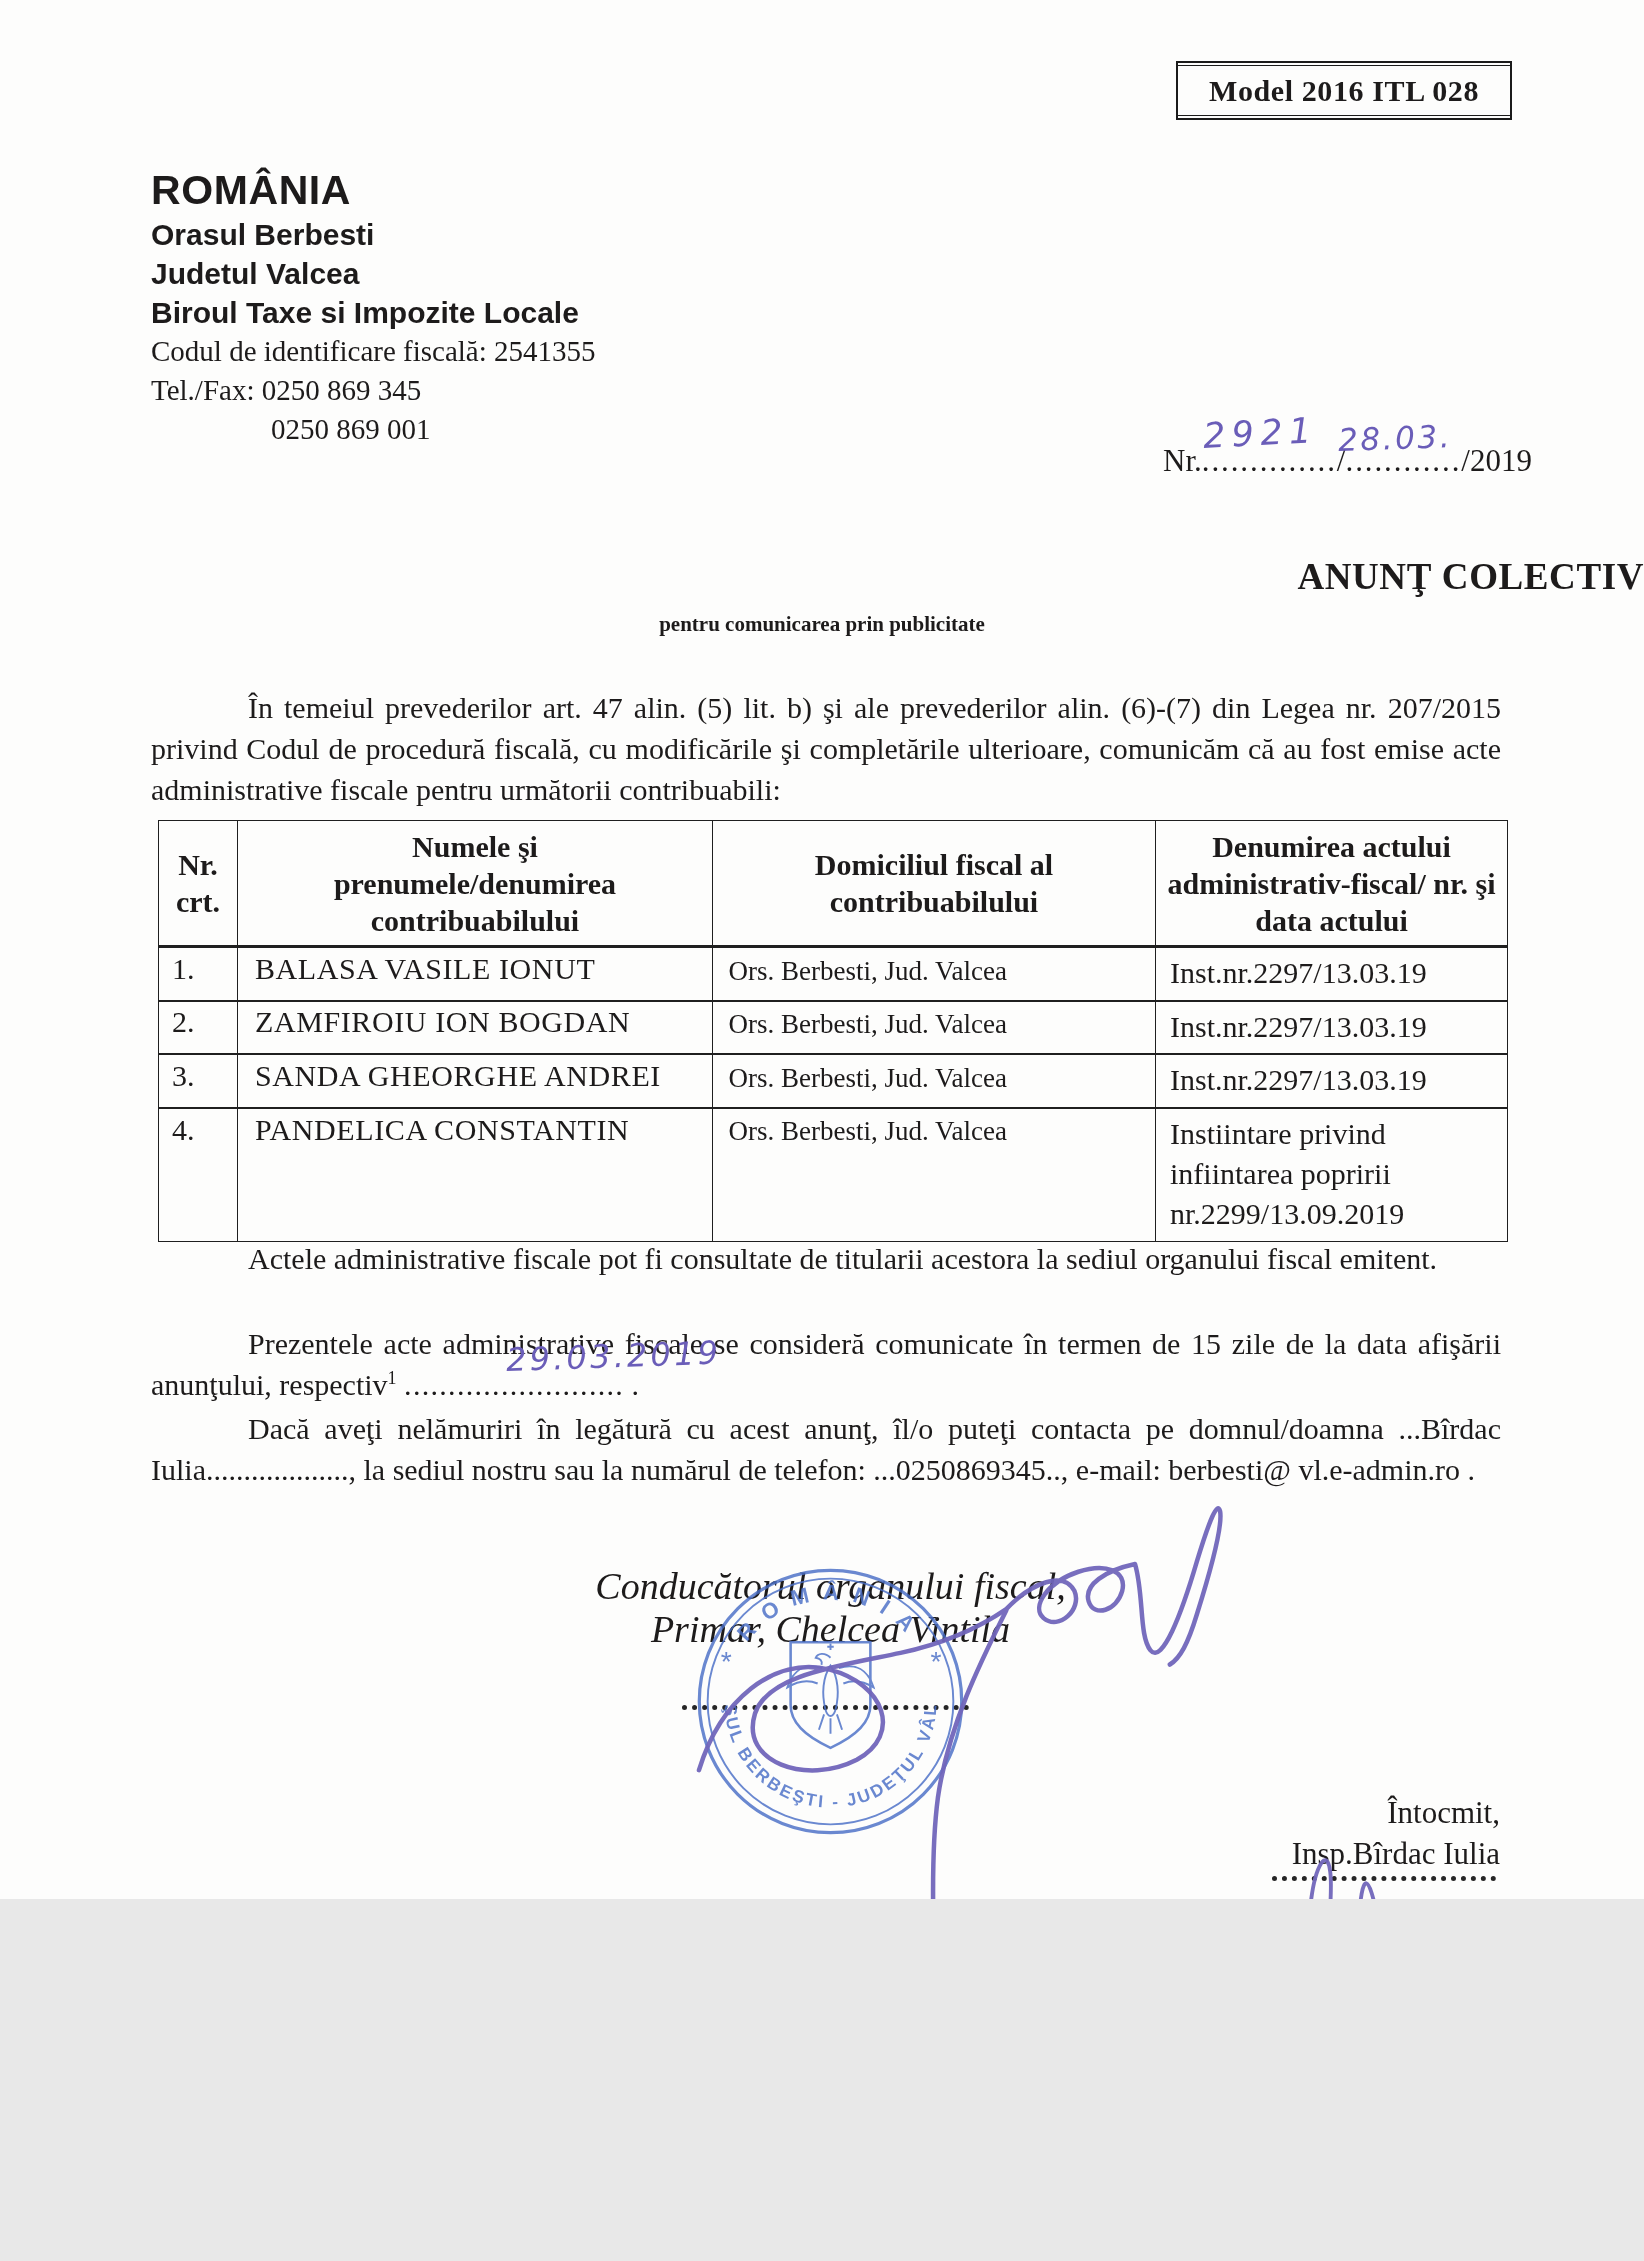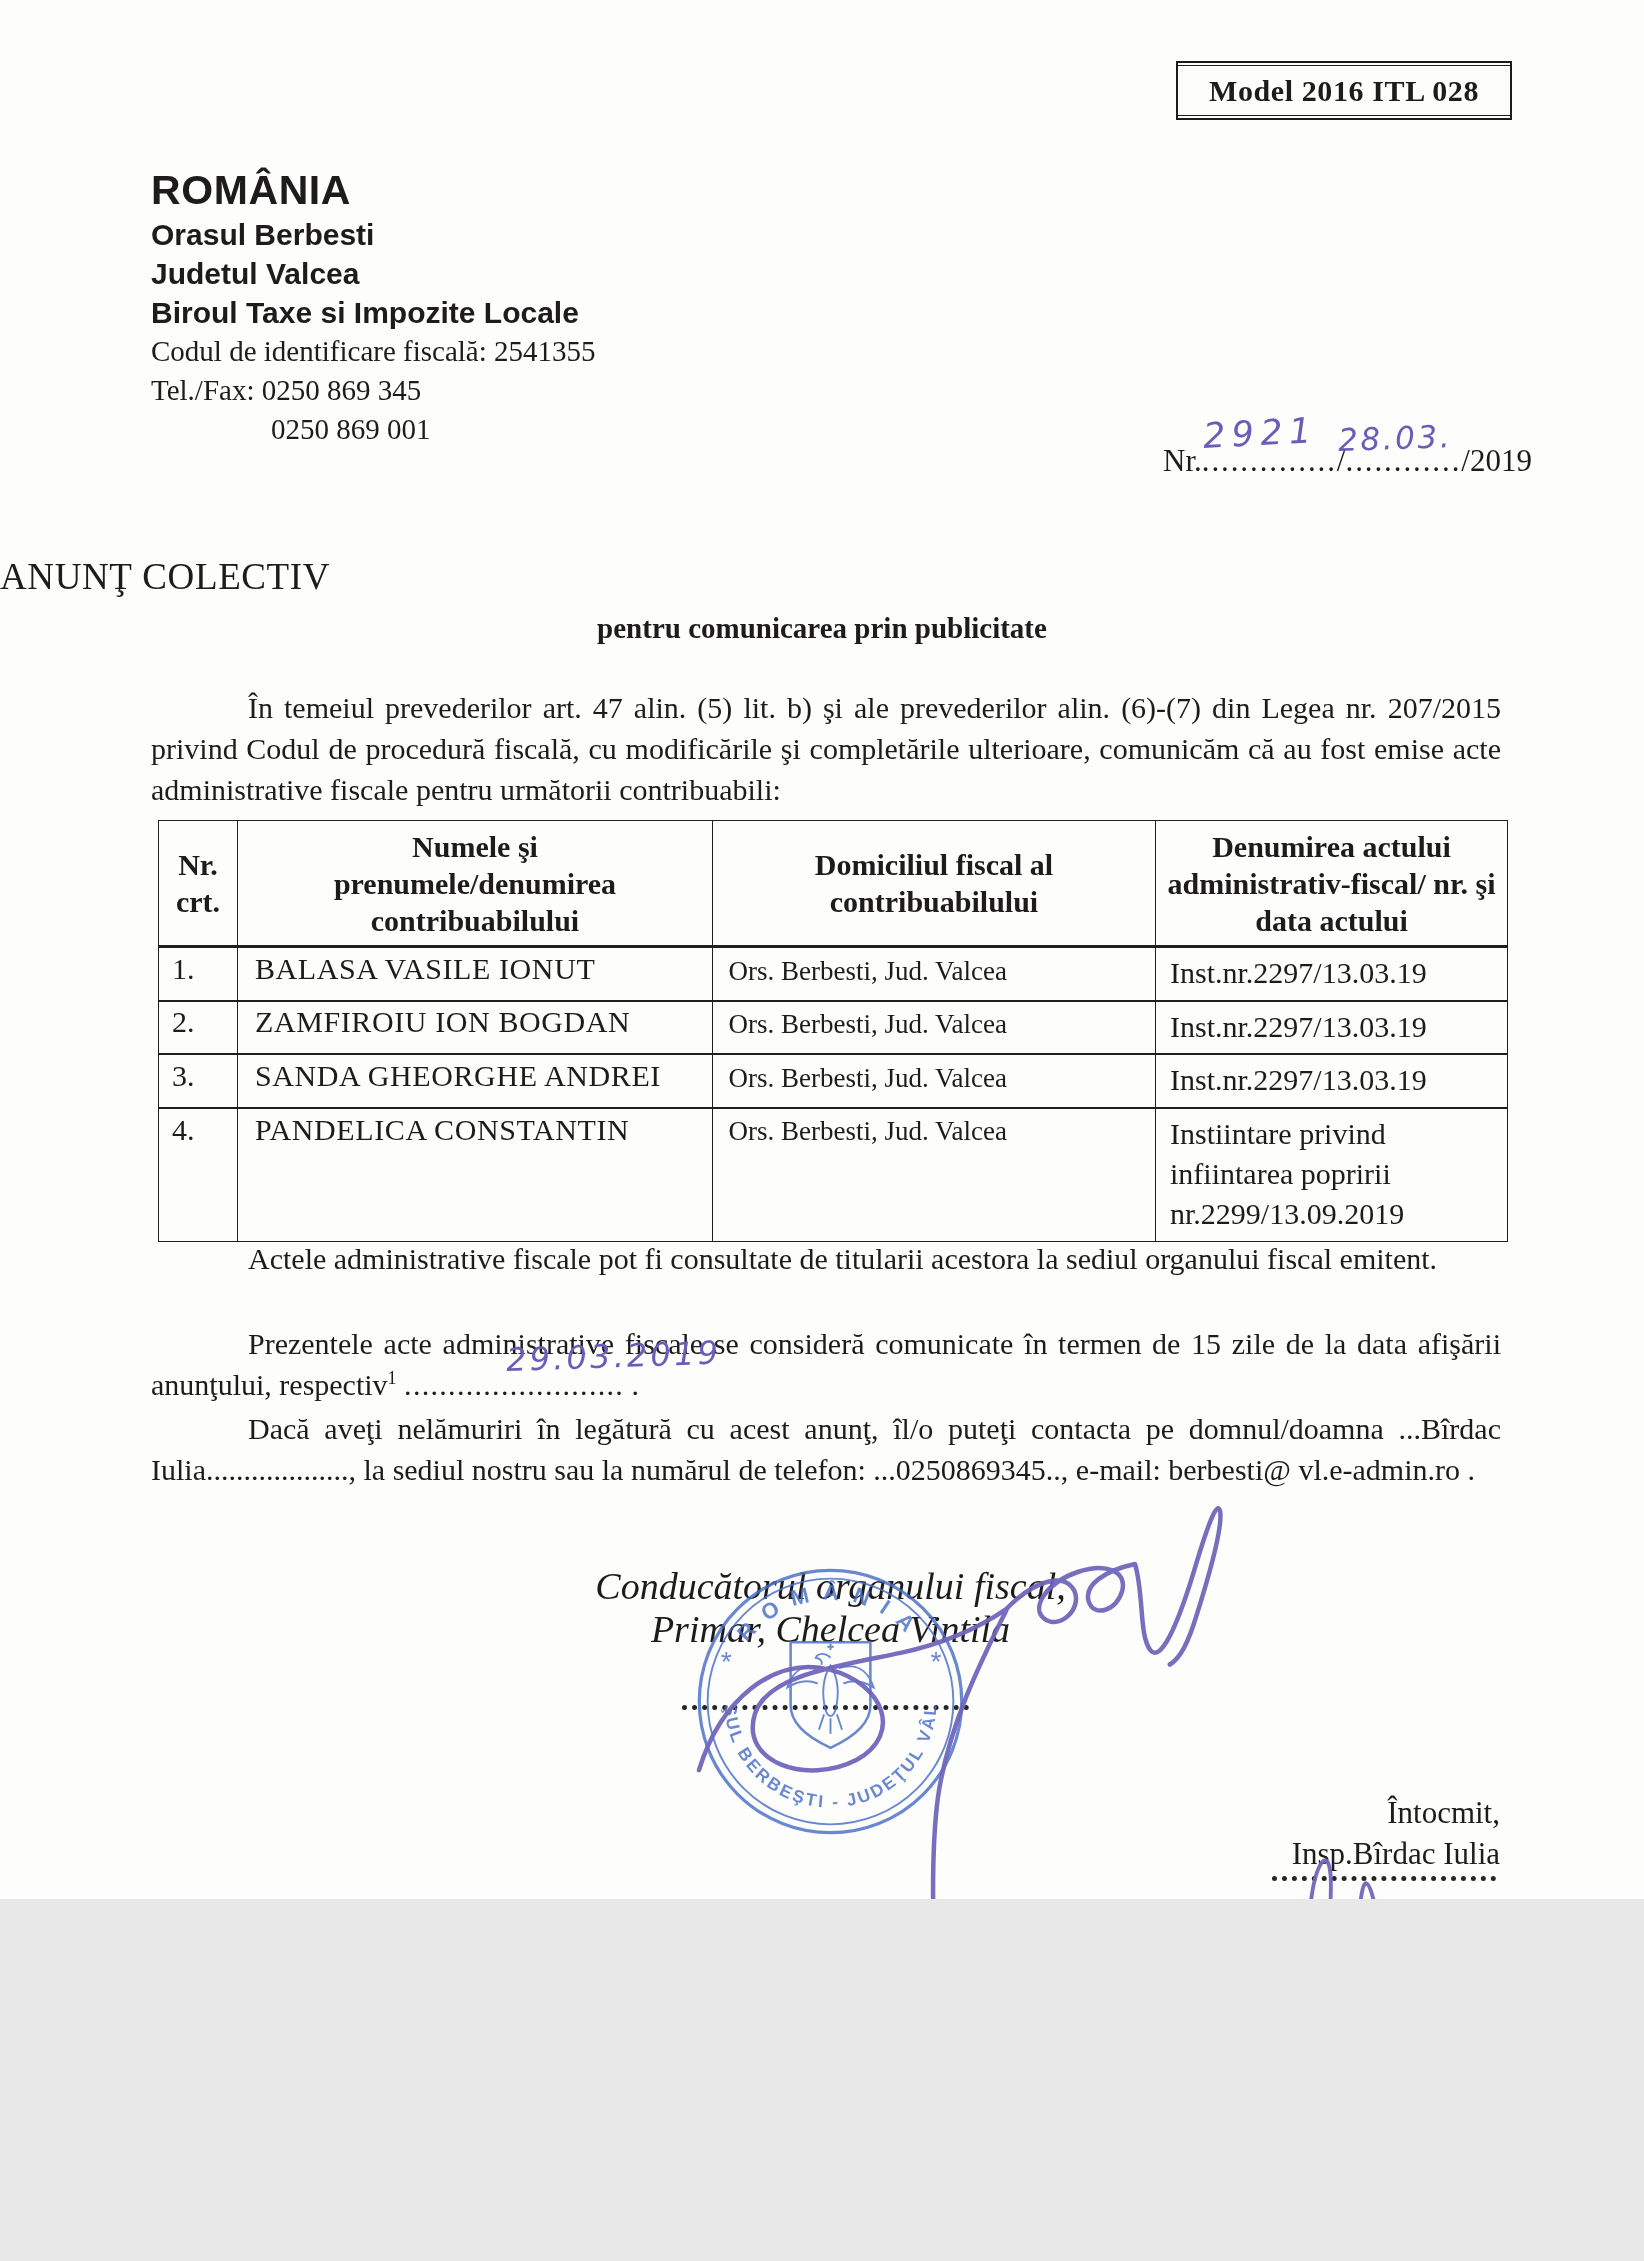--- a/index.html
+++ b/index.html
@@ -51,22 +51,22 @@
   }
   .reg-line .hand-number{
     position:absolute;left:40px;top:-30px;
     font-size:35px;letter-spacing:6.4px;transform:rotate(-3deg);
   }
   .reg-line .hand-date{
     position:absolute;left:175px;top:-23px;
     font-size:31px;letter-spacing:2.6px;transform:rotate(-2deg);
   }
   
-  .title{position:absolute;left:0;right:0;top:555px;text-align:left;font-size:37px;font-weight:normal;letter-spacing:0.6px;}
-  .subtitle{position:absolute;left:0;right:0;top:612px;text-align:center;font-size:29px;font-weight:bold;}
+  .title{position:absolute;left:0;right:0;top:555px;text-align:right;font-size:37px;font-weight:bold;letter-spacing:0.6px;}
+  .subtitle{position:absolute;left:0;right:0;top:612px;text-align:center;font-size:21px;font-weight:bold;}
   
   .para{
     position:absolute;left:151px;width:1350px;
     font-size:30px;line-height:41px;
     text-align:justify;text-indent:97px;
   }
   .p-intro{top:687px;}
   .p-consult{top:1238px;}
   .p-terms{top:1323px;}
   .p-contact{top:1408px;}

